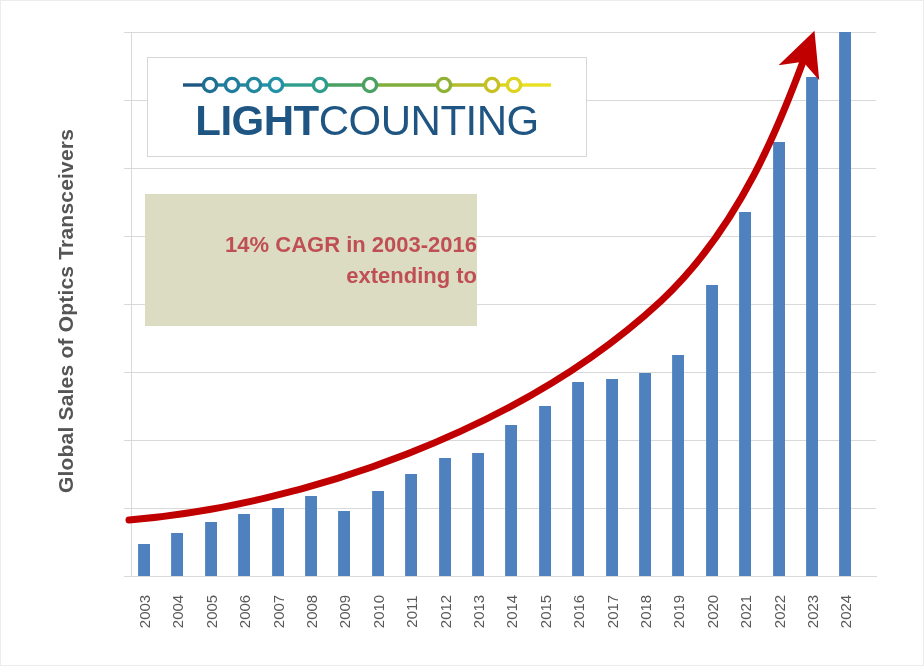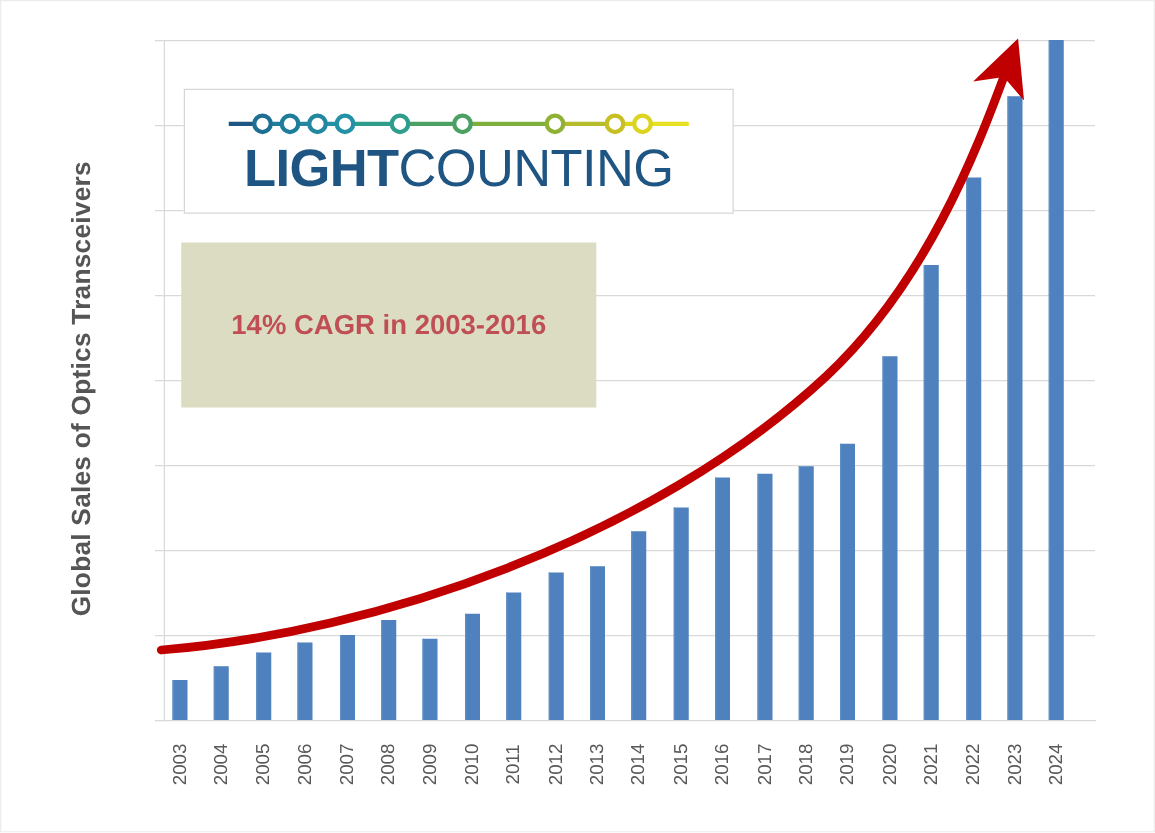--- a/index.html
+++ b/index.html
@@ -50,35 +50,35 @@
   .xlab span{
     display:block;position:absolute;left:0;top:24px;width:34px;
     text-align:center;
     transform:rotate(-90deg);
     transform-origin:center center;
     font-size:15px;color:#595959;
     font-family:"Liberation Sans",sans-serif;
   }
   
   #logo{
-    position:absolute;left:146px;top:70px;width:440px;height:100px;
+    position:absolute;left:146px;top:56px;width:440px;height:100px;
     background:#ffffff;border:1px solid #d6d6d6;box-sizing:border-box;
     display:flex;flex-direction:column;align-items:center;justify-content:center;
   }
   #logo-chain{display:block;}
   #logo-word{
     font-size:42px;letter-spacing:-.5px;line-height:1;margin-top:2px;
     font-family:"Liberation Sans",sans-serif;color:#1f5582;white-space:nowrap;
   }
   #logo-word .b{font-weight:bold;}
   
   #annot{
     position:absolute;left:144px;top:193px;width:332px;height:132px;
     background:#dcdcc3;box-sizing:border-box;
-    display:flex;flex-direction:column;align-items:center;justify-content:center;
+    display:flex;flex-direction:column;align-items:flex-end;justify-content:center;
   }
   #annot div{
     font-size:22px;color:#bf4f54;font-weight:bold;line-height:1.42;
     font-family:"Liberation Sans",sans-serif;white-space:nowrap;
   }
   
   #trend{position:absolute;left:0;top:0;width:924px;height:666px;pointer-events:none;}
 </style>
 </head>
 <body>
@@ -239,15 +239,16 @@
         <circle cx="263" cy="13" r="6.6" stroke="#8fb235"></circle>
         <circle cx="311" cy="13" r="6.6" stroke="#c6c024"></circle>
         <circle cx="333" cy="13" r="6.6" stroke="#dcd41f"></circle>
       </g>
     </svg>
     <div id="logo-word"><span class="b">LIGHT</span><span>COUNTING</span></div>
   </div>
 
   <div id="annot">
     <div>14% CAGR in 2003-2016</div>
+    <div>extending to</div>
   </div>
 
 </div>
 
 </body></html>

